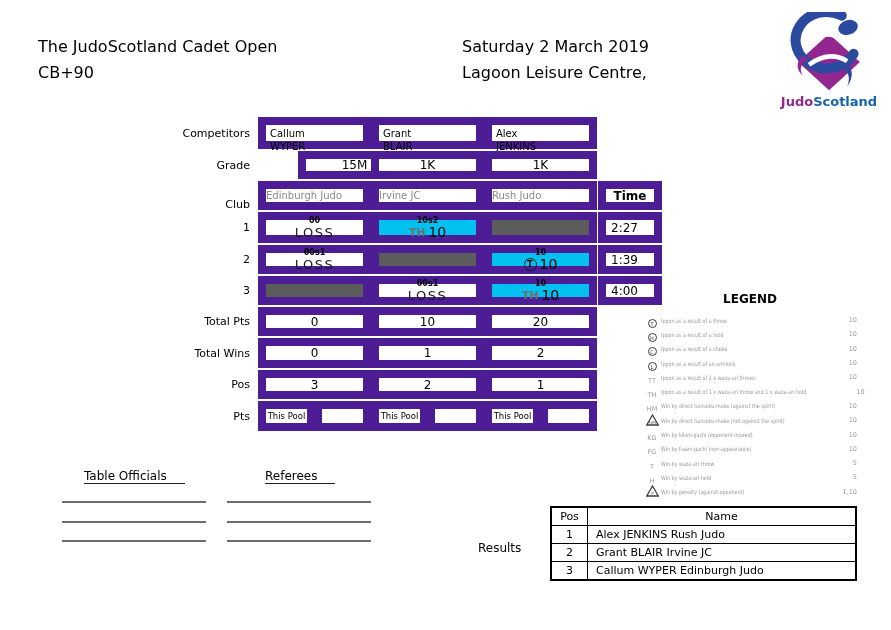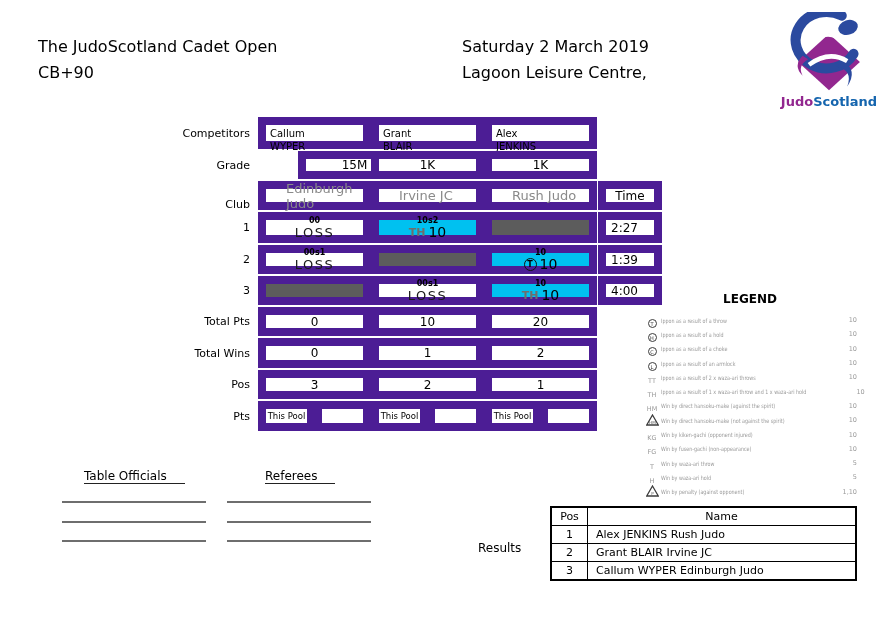--- a/index.html
+++ b/index.html
@@ -13,32 +13,32 @@
   
   .logo{position:absolute;left:779px;top:12px;width:100px;text-align:center;}
   .logo-text{font-size:13px;font-weight:bold;letter-spacing:0;margin-top:-2px;}
 
   
   .cell{position:absolute;box-sizing:border-box;border:8px solid #4c1d95;background:#fff;}
   .pool-label{position:absolute;display:flex;align-items:center;justify-content:flex-end;
               font-size:11px;}
   .name-cell{font-size:10px;line-height:13px;padding:2px 0 0 4px;}
   .grade-cell,.total-cell{display:flex;align-items:center;justify-content:center;font-size:12px;}
-  .club-cell{display:flex;align-items:center;font-size:13px;color:#8a8a8a;padding-left:20px;}
+  .club-cell{display:flex;align-items:center;font-size:10px;color:#8a8a8a;padding-left:0;}
   .match-cell{display:flex;flex-direction:column;align-items:center;justify-content:center;}
   .score-small{font-size:8px;font-weight:bold;line-height:9px;}
   .result-line{display:flex;align-items:center;line-height:15px;}
   .result-loss{font-size:13px;letter-spacing:1.5px;color:#1a1a1a;}
   .method{color:#6e6e6e;font-size:11px;font-weight:bold;margin-right:3px;}
   .circ-method{width:13px;height:13px;border:1.5px solid #111;border-radius:50%;font-size:8px;
                line-height:11px;text-align:center;display:inline-block;margin-right:3px;
                font-weight:bold;box-sizing:border-box;}
   .points{font-size:14px;}
   .time-cell{display:flex;align-items:center;font-size:12px;padding-left:5px;}
-  .time-head{justify-content:center;padding-left:0;}
+  .time-head{justify-content:center;padding-left:0;font-weight:bold;}
   .pts-sub{display:flex;align-items:center;justify-content:center;font-size:8.5px;}
 
   
   #legend{position:absolute;left:643px;top:292px;width:214px;}
   .legend-title{text-align:center;font-weight:bold;font-size:12px;margin-bottom:7px;}
   .legend-row{display:flex;align-items:center;height:14.3px;}
   .l-icon{width:18px;text-align:center;flex:none;}
   .l-circle{display:inline-block;width:9px;height:9px;border:1px solid #3c3c3c;border-radius:50%;
             font-size:5px;line-height:8px;color:#3c3c3c;text-align:center;box-sizing:border-box;}
   .l-code{font-size:6.5px;color:#9a9a9a;}

